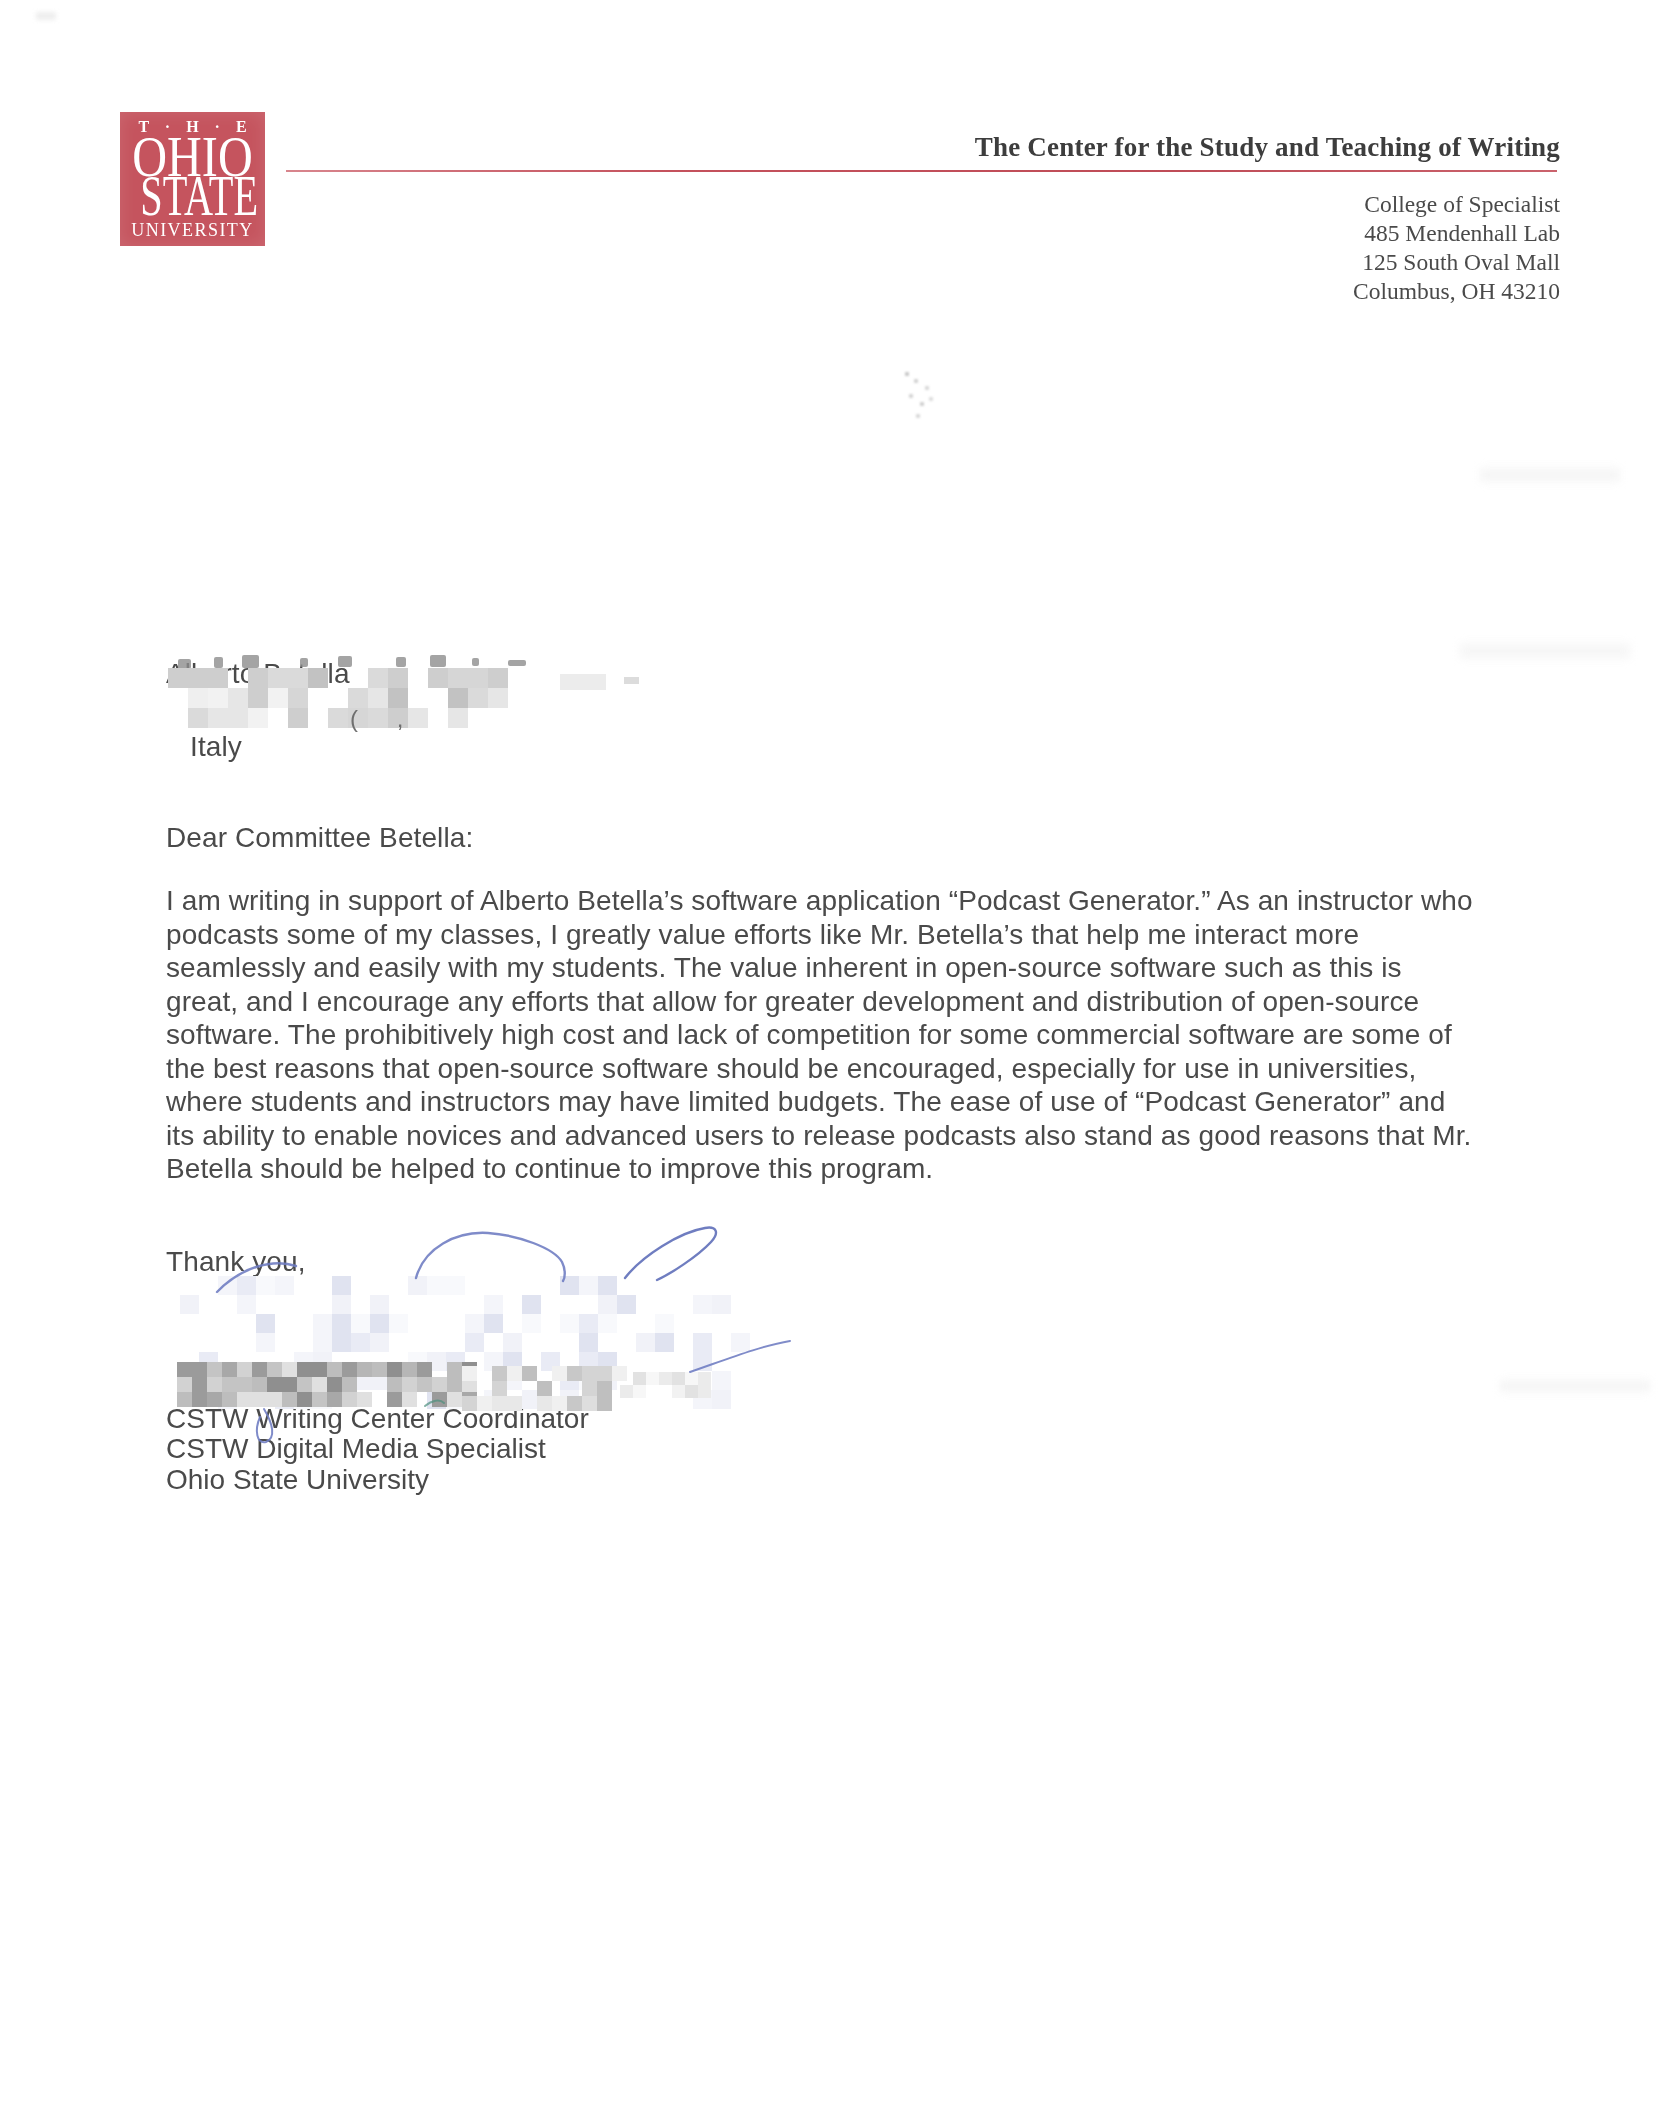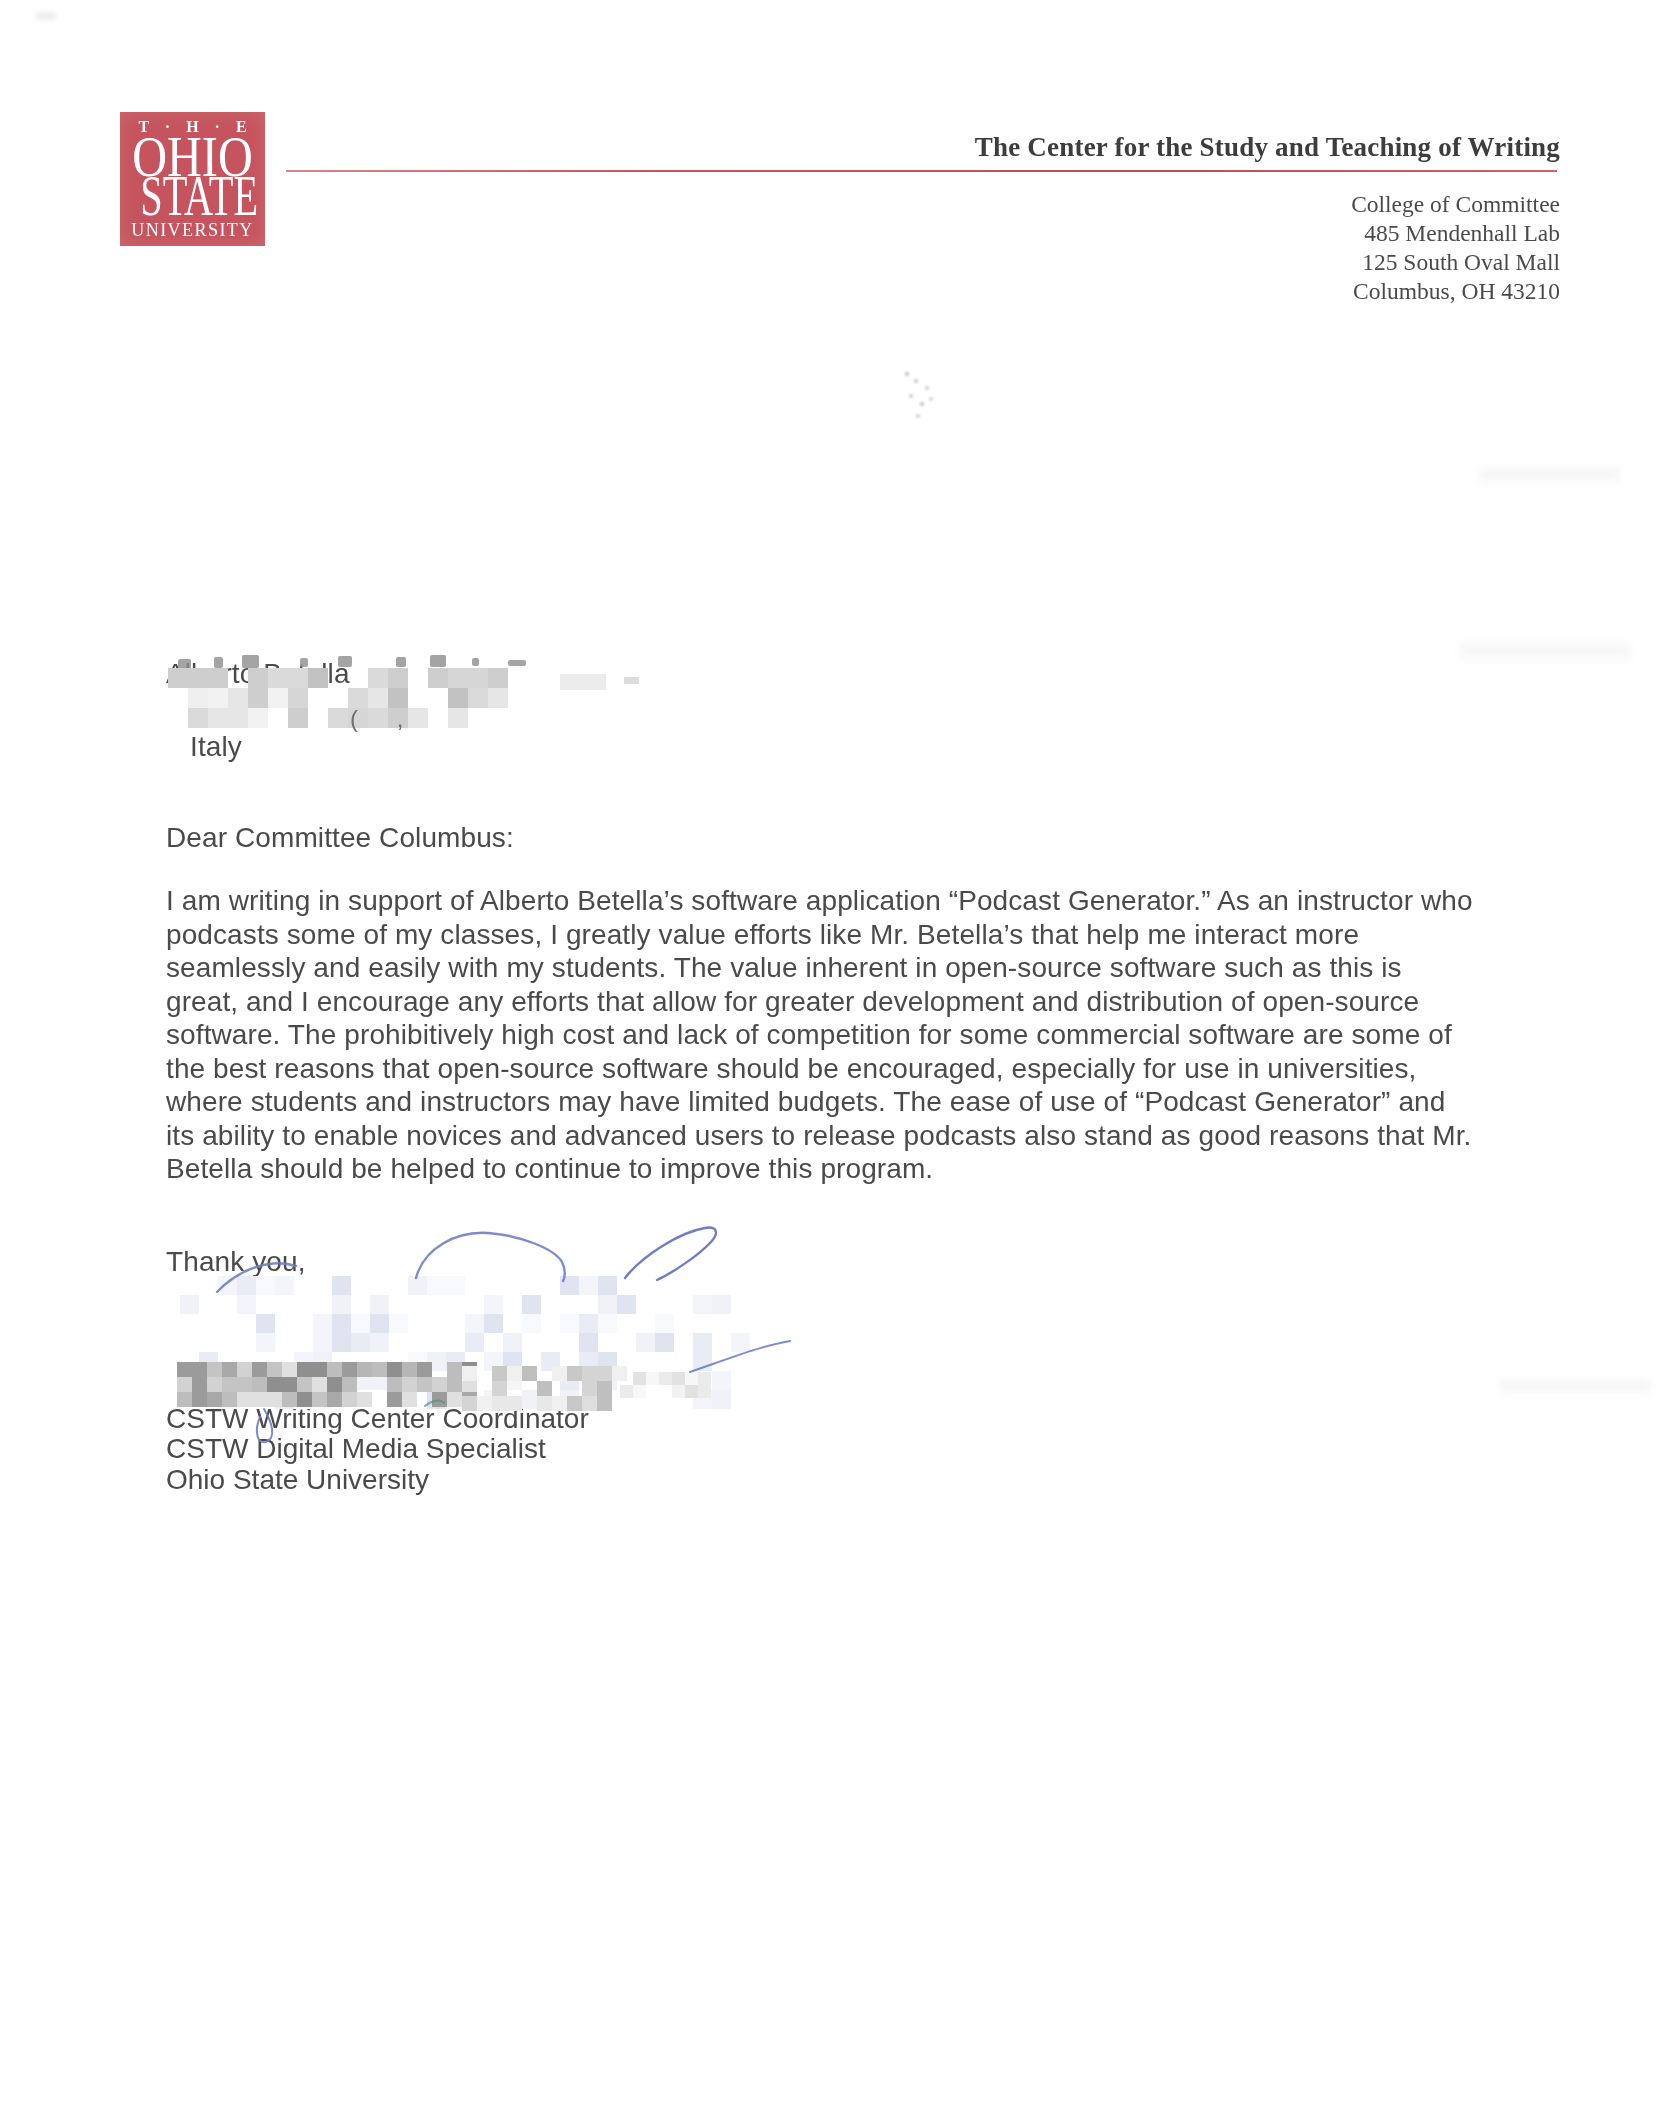--- a/index.html
+++ b/index.html
@@ -85,21 +85,21 @@
     <div class="logo-the">T · H · E</div>
     <div class="logo-word ohio">OHIO</div>
     <div class="logo-word state">STATE</div>
     <div class="logo-univ">UNIVERSITY</div>
   </div>
 
   <div class="dept">The Center for the Study and Teaching of Writing</div>
   <div class="rule"></div>
 
   <div class="info-block addr">
-    <div>College of Committee</div>
+    <div>College of Specialist</div>
     <div>485 Mendenhall Lab</div>
     <div>125 South Oval Mall</div>
     <div>Columbus, OH 43210</div>
   </div>
 
 
   <div class="typed recipient-name">Alberto Betella</div>
   <div class="mosaic" id="m-addr">
       <i style="left: 0px; top: 0px; width: 20px; height: 20px; background: rgb(206, 206, 206);"></i>
       <i style="left: 20px; top: 0px; width: 20px; height: 20px; background: rgb(206, 206, 206);"></i>
@@ -141,21 +141,21 @@
       <i style="left: 240px; top: 40px; width: 20px; height: 20px; background: rgb(230, 230, 230);"></i>
       <i style="left: 260px; top: 40px; width: 20px; height: 20px; background: rgb(255, 255, 255);"></i>
       <i style="left: 280px; top: 40px; width: 20px; height: 20px; background: rgb(230, 230, 230);"></i>
       <i style="left: 300px; top: 40px; width: 20px; height: 20px; background: rgb(255, 255, 255);"></i>
     </div>
   <div class="frag-paren">( ,</div>
   <div class="stray1"></div>
   <div class="stray2"></div>
   <div class="typed country">Italy</div>
 
-  <div class="typed salutation">Dear Committee Columbus:</div>
+  <div class="typed salutation">Dear Committee Betella:</div>
   <div class="body-text">I am writing in support of Alberto Betella’s software application “Podcast Generator.”  As an instructor who
 podcasts some of my classes, I greatly value efforts like Mr. Betella’s that help me interact more
 seamlessly and easily with my students.  The value inherent in open-source software such as this is
 great, and I encourage any efforts that allow for greater development and distribution of open-source
 software.  The prohibitively high cost and lack of competition for some commercial software are some of
 the best reasons that open-source software should be encouraged, especially for use in universities,
 where students and instructors may have limited budgets.  The ease of use of “Podcast Generator” and
 its ability to enable novices and advanced users to release podcasts also stand as good reasons that Mr.
 Betella should be helped to continue to improve this program.</div>
   <div class="typed closing">Thank you,</div>

